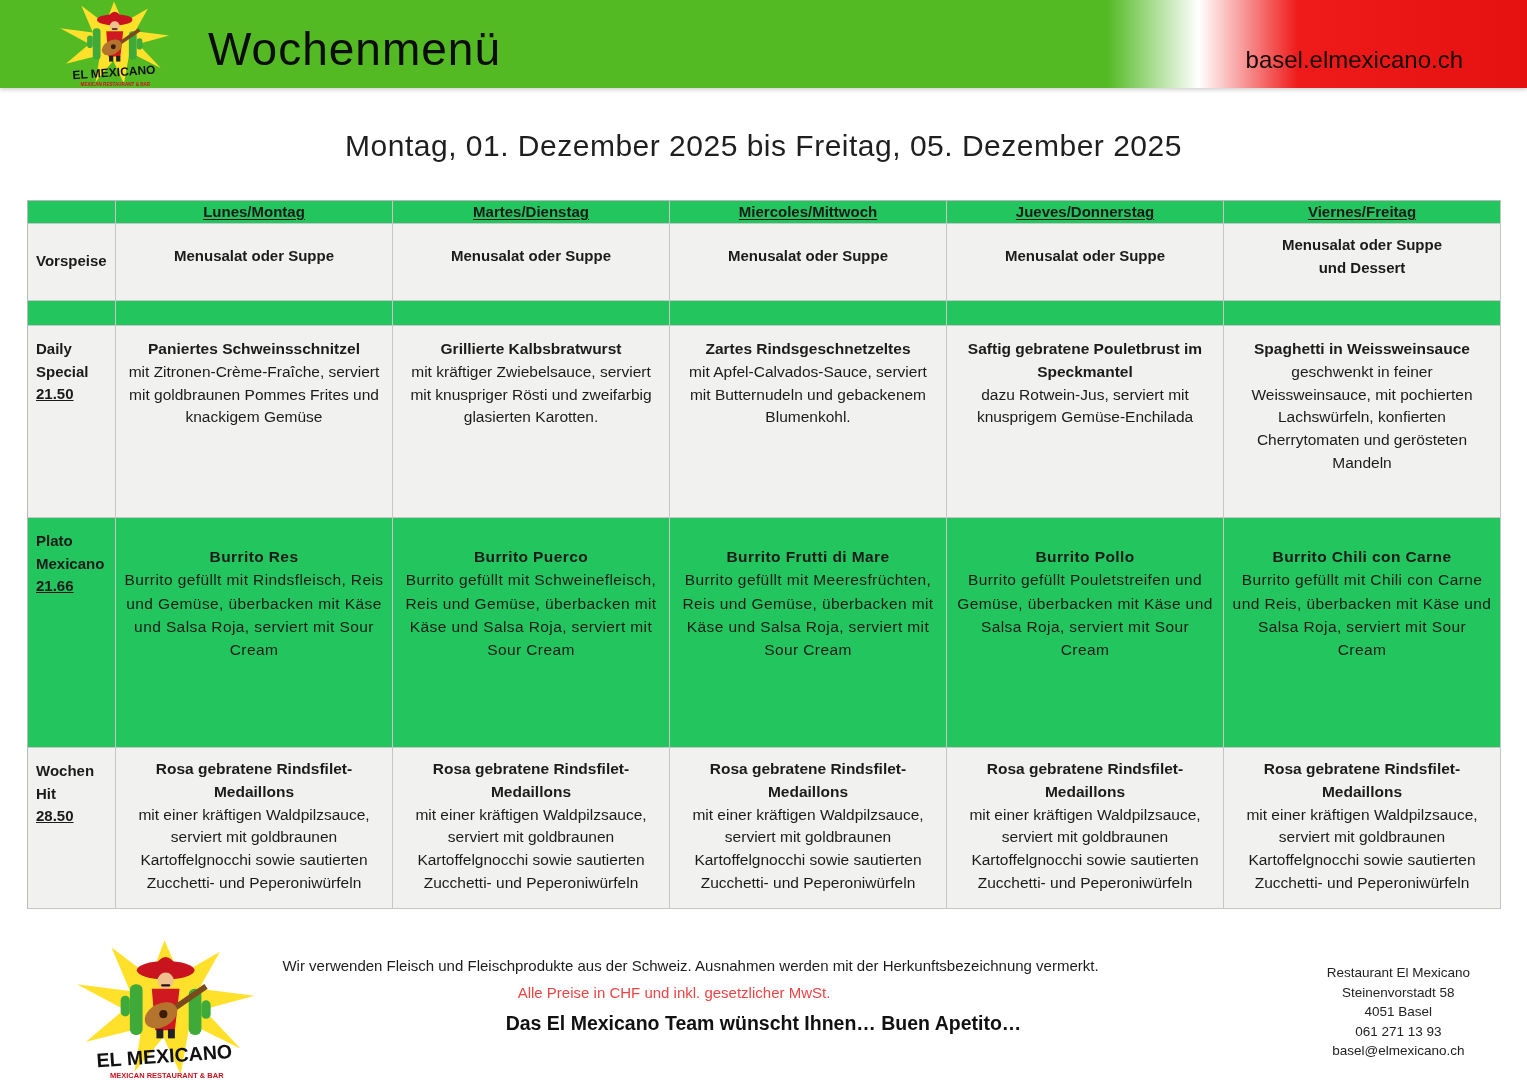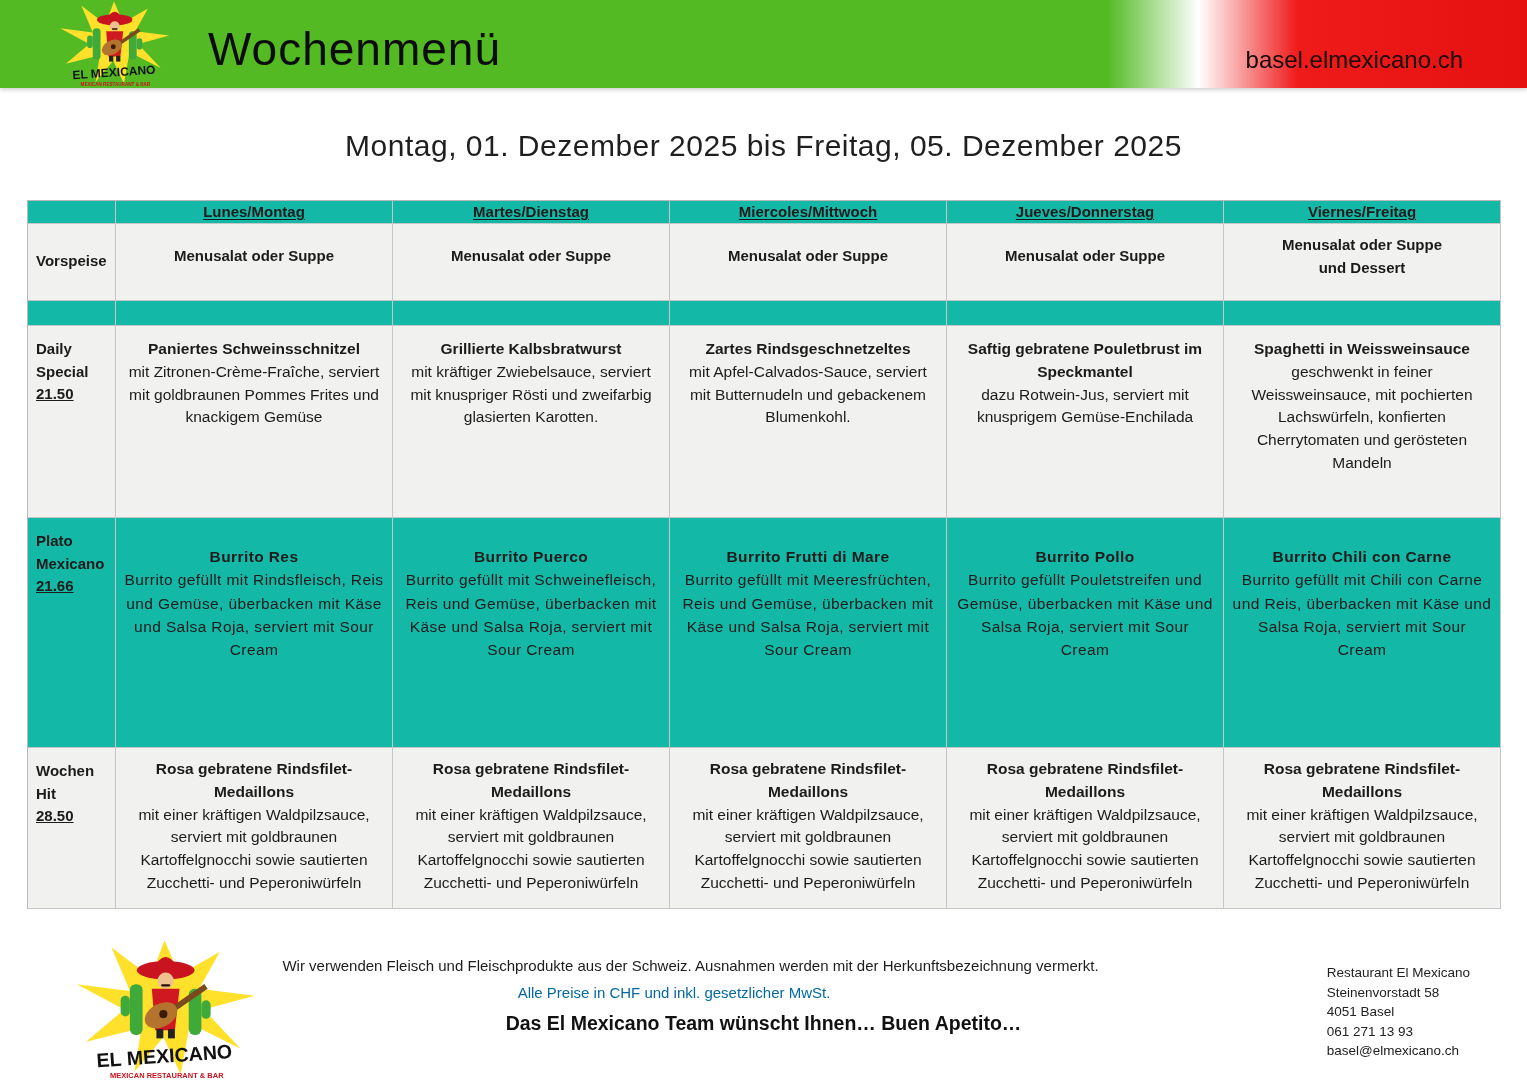--- a/index.html
+++ b/index.html
@@ -23,21 +23,21 @@
   
   .date-range { position:absolute; top:129px; left:0; width:100%; text-align:center;
                 font-size:30px; color:#1f1f1f; letter-spacing:0.5px; font-weight:400; }
 
   
   .menu-table { position:absolute; left:27px; top:200px; width:1474px;
                 display:grid; grid-template-columns:88px repeat(5,1fr);
                 grid-template-rows:23px 77px 25px 192px 230px 161px;
                 border-top:1px solid #b9b9b9; border-left:1px solid #b9b9b9; }
   .cell { border-right:1px solid #c6c6c6; border-bottom:1px solid #c6c6c6;
-          background:#14b8a6; overflow:hidden; }
+          background:#22c55e; overflow:hidden; }
   .gray { background:#f1f1ef; }
 
   .day-header { font-size:15px; font-weight:700; text-align:center; padding-top:2px;
                 text-decoration:underline; text-underline-offset:2px; }
 
   .label-cell { font-size:15px; font-weight:700; padding:12px 4px 0 8px; line-height:1.5; }
   .label-vorspeise { padding-top:26px; }
   .label-price { font-weight:700;text-decoration:underline; }
 
   .day-cell { font-size:15.5px; line-height:1.47; text-align:center; padding:10px 8px 0; }
@@ -47,24 +47,24 @@
   .r-vorspeise { display:flex; align-items:center; justify-content:center; padding:0 8px 12px; }
   .r-vorspeise .cell-title { font-size:15px; line-height:1.55; }
   .r-daily { padding-top:12px; }
   .r-plato { padding-top:27px; letter-spacing:0.4px; line-height:1.5; }
   .r-wochen { padding-top:10px; }
 
   
   .footer-note-1 { position:absolute; top:957px; left:0; width:1381px; text-align:center;
                    font-size:15px; color:#1c1c1c; }
   .footer-note-2 { position:absolute; top:984px; left:0; width:1348px; text-align:center;
-                   font-size:15px; color:#0369a1; }
+                   font-size:15px; color:#ef4444; }
   .footer-wish { position:absolute; top:1012px; left:0; width:1527px; text-align:center;
                  font-size:19.5px; font-weight:700; color:#111; }
-  .address { position:absolute; top:963px; right:57px; text-align:left;
+  .address { position:absolute; top:963px; right:57px; text-align:center;
              font-size:13.5px; line-height:1.45; color:#222; }
 </style>
 </head>
 <body>
 
 <div class="page">
 
   <header class="band">
     <svg class="logo logo-top" viewBox="0 0 160 130" preserveAspectRatio="xMidYMid meet">
       <polygon fill="#ffe12b" points="80,2 93,32 128,12 110,44 158,50 114,62 146,96 102,74 94,118 79,86 54,116 60,78 12,90 45,62 4,40 50,46 34,8 68,34"></polygon>

